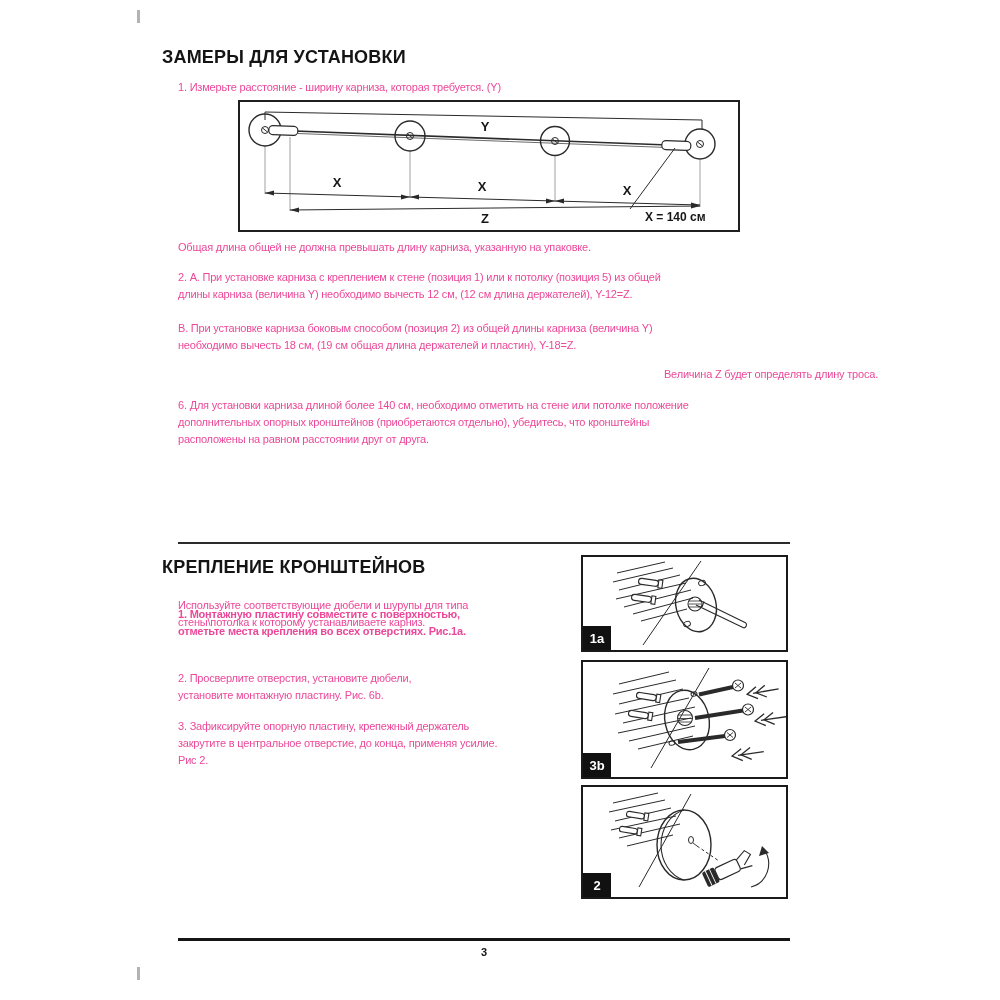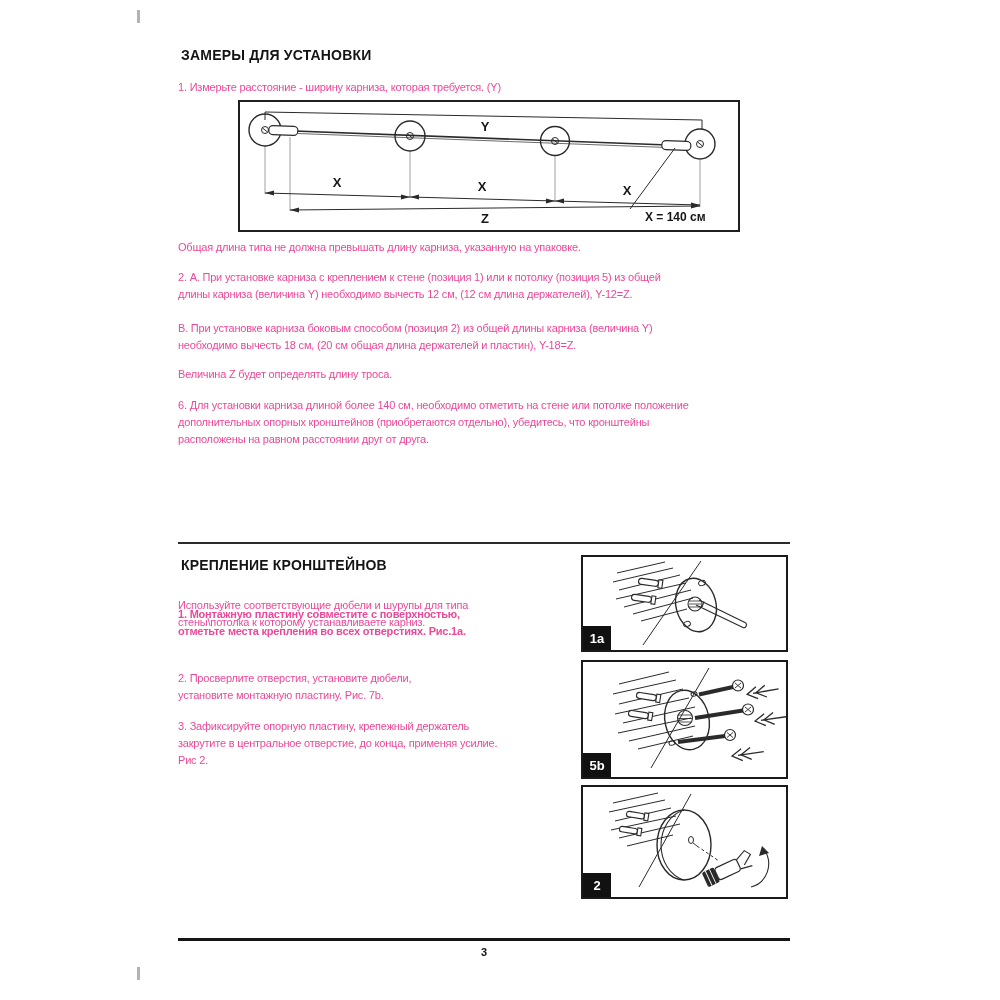--- a/index.html
+++ b/index.html
@@ -2,21 +2,21 @@
 <html><head>
 <meta charset="utf-8">
 <style>
   html,body{margin:0;padding:0;}
   body{
     width:1000px;height:1000px;position:relative;background:#ffffff;
     font-family:"Liberation Sans", sans-serif;color:#1b1b1b;overflow:hidden;
   }
   .crop-mark{position:absolute;width:3px;height:13px;background:#b3b3b3;}
   .h1{
-    position:absolute;left:181px;font-size:14px;font-weight:bold;
+    position:absolute;left:162px;font-size:18px;font-weight:bold;
     letter-spacing:0.2px;color:#141414;
   }
   .para{
     position:absolute;left:178px;font-size:11px;line-height:17px;
     letter-spacing:-0.2px;color:#ec4899;white-space:pre-line;width:700px;
   }
   .para.narrow{width:420px;}
   .diagram-box{position:absolute;left:238px;top:100px;}
   .fig{
     position:absolute;left:581px;width:203px;background:#fff;
@@ -105,38 +105,38 @@
     <text class="dim" x="99" y="87">X</text>
     <text class="dim" x="244" y="91">X</text>
     <text class="dim" x="389" y="95">X</text>
     <text class="dim" x="247" y="123">Z</text>
 
     <line x1="437" y1="48" x2="392" y2="109" stroke="#2a2a2a" stroke-width="1"></line>
     <text class="note" x="407" y="121">X = 140 см</text>
   </svg>
 </div>
 
-<div class="para" style="top:239px;">Общая длина типа не должна превышать длину карниза, указанную на упаковке.</div>
+<div class="para" style="top:239px;">Общая длина общей не должна превышать длину карниза, указанную на упаковке.</div>
 <div class="para" style="top:269px;">2. А. При установке карниза с креплением к стене (позиция 1) или к потолку (позиция 5) из общей
 длины карниза (величина Y) необходимо вычесть 12 см, (12 см длина держателей), Y-12=Z.</div>
 <div class="para" style="top:320px;">В. При установке карниза боковым способом (позиция 2) из общей длины карниза (величина Y)
-необходимо вычесть 18 см, (20 см общая длина держателей и пластин), Y-18=Z.</div>
-<div class="para" style="top:366px;">Величина Z будет определять длину троса.</div>
+необходимо вычесть 18 см, (19 см общая длина держателей и пластин), Y-18=Z.</div>
+<div class="para" style="top:366px;text-align:right;">Величина Z будет определять длину троса.</div>
 <div class="para" style="top:397px;">6. Для установки карниза длиной более 140 см, необходимо отметить на стене или потолке положение
 дополнительных опорных кронштейнов (приобретаются отдельно), убедитесь, что кронштейны
 расположены на равном расстоянии друг от друга.</div>
 
 <div class="divider" style="top:542px;"></div>
 <div class="h1" style="top:549px;margin-top:8px;">КРЕПЛЕНИЕ КРОНШТЕЙНОВ</div>
 <div class="para narrow" style="top:577px;margin-top:20px;">Используйте соответствующие дюбели и шурупы для типа
 стены\потолка к которому устанавливаете карниз.</div>
 <div class="para narrow" style="top:606px;font-weight:bold;">1. Монтажную пластину совместите с поверхностью,
 отметьте места крепления во всех отверстиях. Рис.1а.</div>
 <div class="para narrow" style="top:670px;">2. Просверлите отверстия, установите дюбели,
-установите монтажную пластину. Рис. 7b.</div>
+установите монтажную пластину. Рис. 6b.</div>
 <div class="para narrow" style="top:718px;">3. Зафиксируйте опорную пластину, крепежный держатель
 закрутите в центральное отверстие, до конца, применяя усилие.
 Рис 2.</div>
 
 <div class="fig" style="top:555px;height:93px;">
   <svg width="203" height="93" viewBox="0 0 203 93">
     <g class="ln" stroke-width="1">
       <line x1="60" y1="88" x2="118" y2="4"></line>
       <line x1="34" y1="16" x2="82" y2="5"></line>
       <line x1="30" y1="25" x2="90" y2="11"></line>
@@ -226,21 +226,21 @@
       <g transform="translate(180,58) rotate(-8)">
         <path d="M2,-6 L-8,0 L2,6 M11,-6 L1,0 L11,6"></path>
           <line x1="-2" y1="0" x2="24" y2="0"></line>
       </g>
       <g transform="translate(157,93) rotate(-8)">
         <path d="M2,-6 L-8,0 L2,6 M11,-6 L1,0 L11,6"></path>
           <line x1="-2" y1="0" x2="24" y2="0"></line>
       </g>
     </g>
   </svg>
-  <div class="fig-label">5b</div>
+  <div class="fig-label">3b</div>
 </div>
 
 <div class="fig" style="top:785px;height:110px;">
   <svg width="203" height="110" viewBox="0 0 203 110">
     <g class="ln" stroke-width="1">
       <line x1="56" y1="100" x2="108" y2="7"></line>
       <line x1="30" y1="16" x2="75" y2="6"></line>
       <line x1="26" y1="25" x2="82" y2="13"></line>
       <line x1="32" y1="34" x2="88" y2="21"></line>
       <line x1="28" y1="43" x2="93" y2="29"></line>

